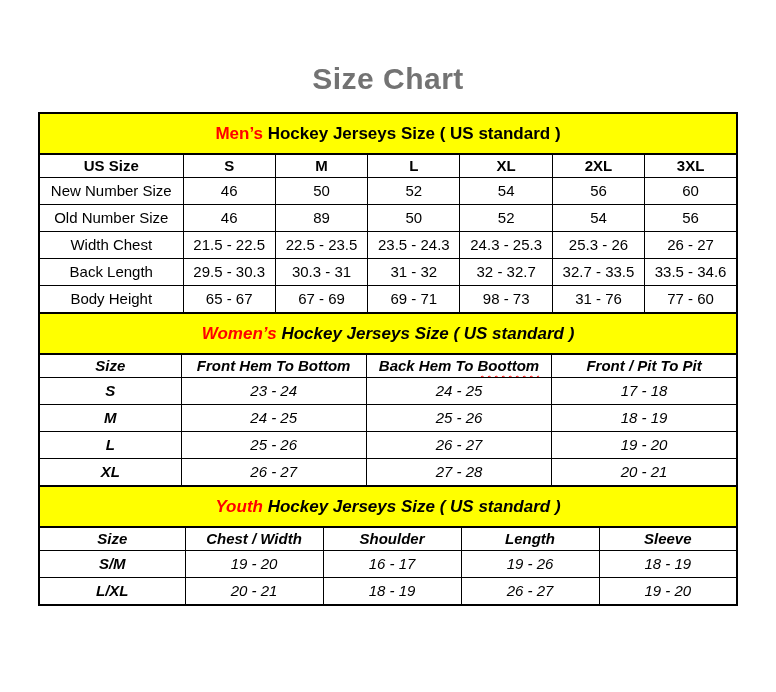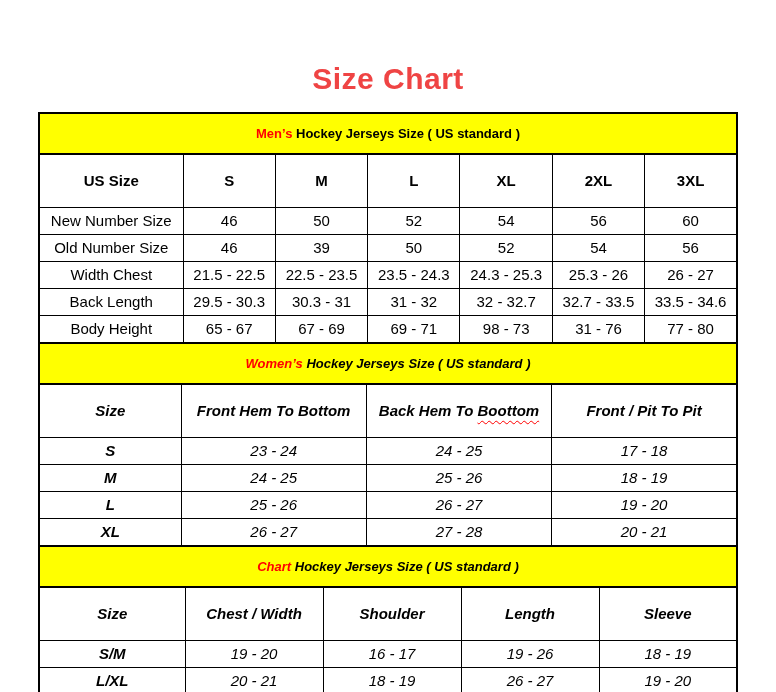--- a/index.html
+++ b/index.html
@@ -14,21 +14,21 @@
     width: 776px;
     height: 692px;
     background: #ffffff;
     overflow: hidden;
   }
   .page-title {
     margin: 0;
     padding-top: 62px;
     padding-bottom: 16px;
     text-align: center;
-    color: #ef4444;
+    color: #737373;
     font-size: 30px;
     font-weight: bold;
     letter-spacing: 0.5px;
   }
   table.tbl {
     border-collapse: collapse;
     table-layout: fixed;
     width: 700px;
     margin-left: 38px;
     border: 2px solid #000;
@@ -44,27 +44,27 @@
     font-size: 15px;
     line-height: 18px;
     padding: 4px 2px;
     overflow: hidden;
     white-space: nowrap;
   }
   .tbl tr.band td {
     background: #FFFF00;
     border: 2px solid #000;
     font-weight: bold;
-    font-size: 13px;
+    font-size: 17px;
     line-height: 21px;
     padding: 9px 2px;
   }
   .tbl tr.head th {
     font-weight: bold;
-    padding: 17px 2px;
+    padding: 2px 2px;
   }
   .red-word { color: #FF0000; }
   td.rlabel { }
   table.womens td.rlabel, table.youth td.rlabel { font-weight: bold; }
   .squiggle {
     text-decoration-line: underline;
     text-decoration-style: wavy;
     text-decoration-color: #FF0000;
     text-decoration-thickness: 1px;
     text-underline-offset: 4px;
@@ -109,21 +109,21 @@
         <td>46</td>
         <td>50</td>
         <td>52</td>
         <td>54</td>
         <td>56</td>
         <td>60</td>
       </tr>
       <tr>
         <td class="rlabel">Old Number Size</td>
         <td>46</td>
-        <td>39</td>
+        <td>89</td>
         <td>50</td>
         <td>52</td>
         <td>54</td>
         <td>56</td>
       </tr>
       <tr>
         <td class="rlabel">Width Chest</td>
         <td>21.5 - 22.5</td>
         <td>22.5 - 23.5</td>
         <td>23.5 - 24.3</td>
@@ -140,21 +140,21 @@
         <td>32.7 - 33.5</td>
         <td>33.5 - 34.6</td>
       </tr>
       <tr>
         <td class="rlabel">Body Height</td>
         <td>65 - 67</td>
         <td>67 - 69</td>
         <td>69 - 71</td>
         <td>98 - 73</td>
         <td>31 - 76</td>
-        <td>77 - 80</td>
+        <td>77 - 60</td>
       </tr>
     </tbody>
   </table>
 
   <table class="tbl womens">
     <colgroup>
         <col class="label-col-w">
         <col>
         <col>
         <col>
@@ -199,21 +199,21 @@
   <table class="tbl youth">
     <colgroup>
         <col class="label-col-y">
         <col>
         <col>
         <col>
         <col>
       </colgroup>
     <tbody>
       <tr class="band">
-        <td colspan="5"><span class="red-word">Chart</span><span> Hockey Jerseys Size ( US standard )</span></td>
+        <td colspan="5"><span class="red-word">Youth</span><span> Hockey Jerseys Size ( US standard )</span></td>
       </tr>
       <tr class="head">
         <th>Size</th>
         <th>Chest / Width</th>
         <th>Shoulder</th>
         <th>Length</th>
         <th>Sleeve</th>
       </tr>
       <tr>
         <td class="rlabel">S/M</td>

